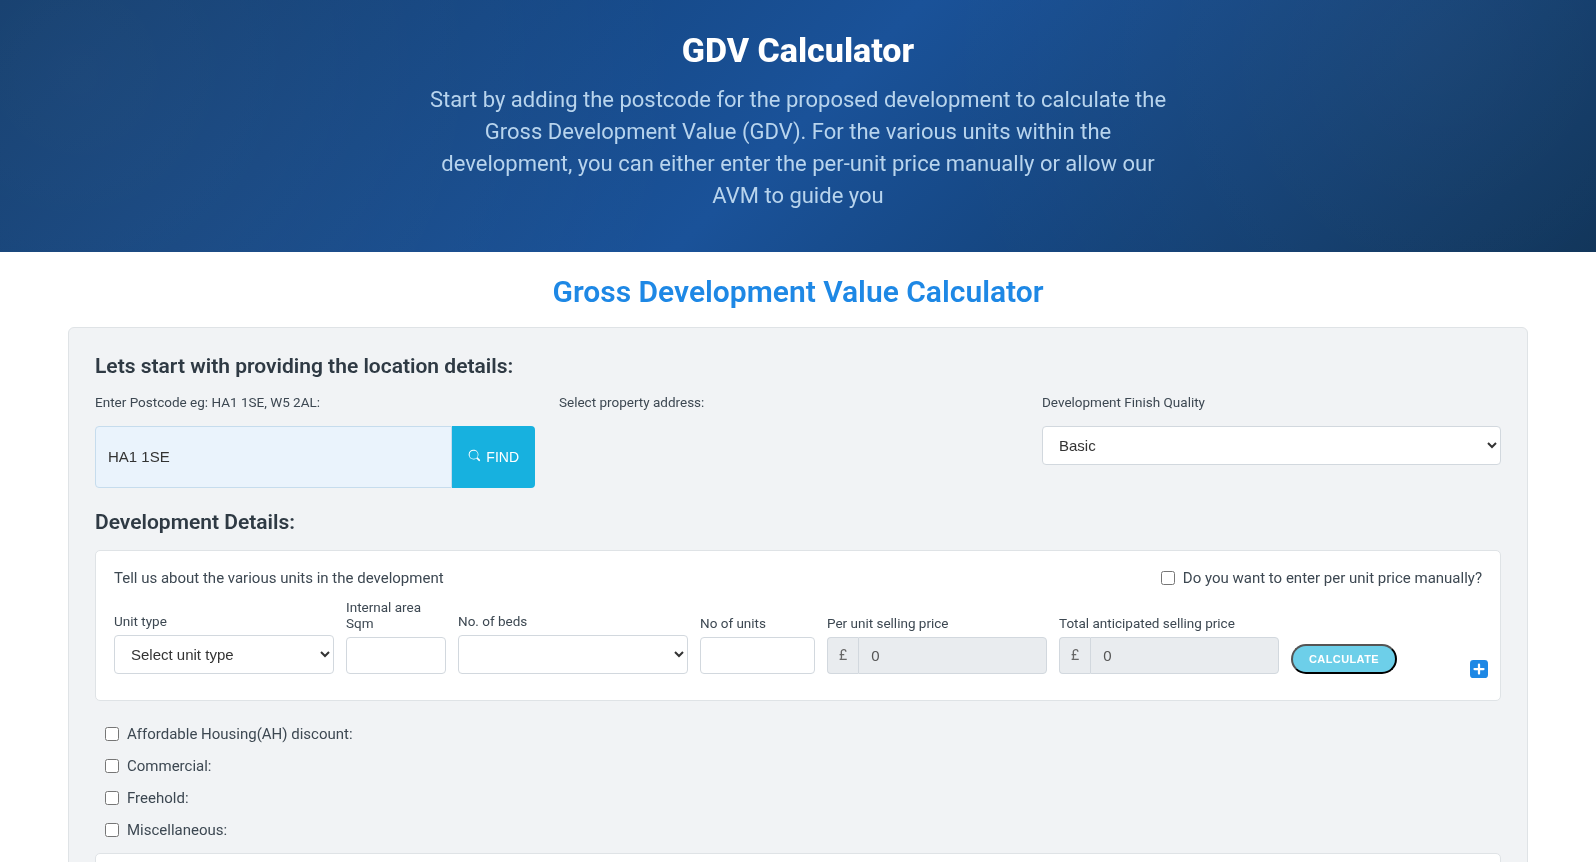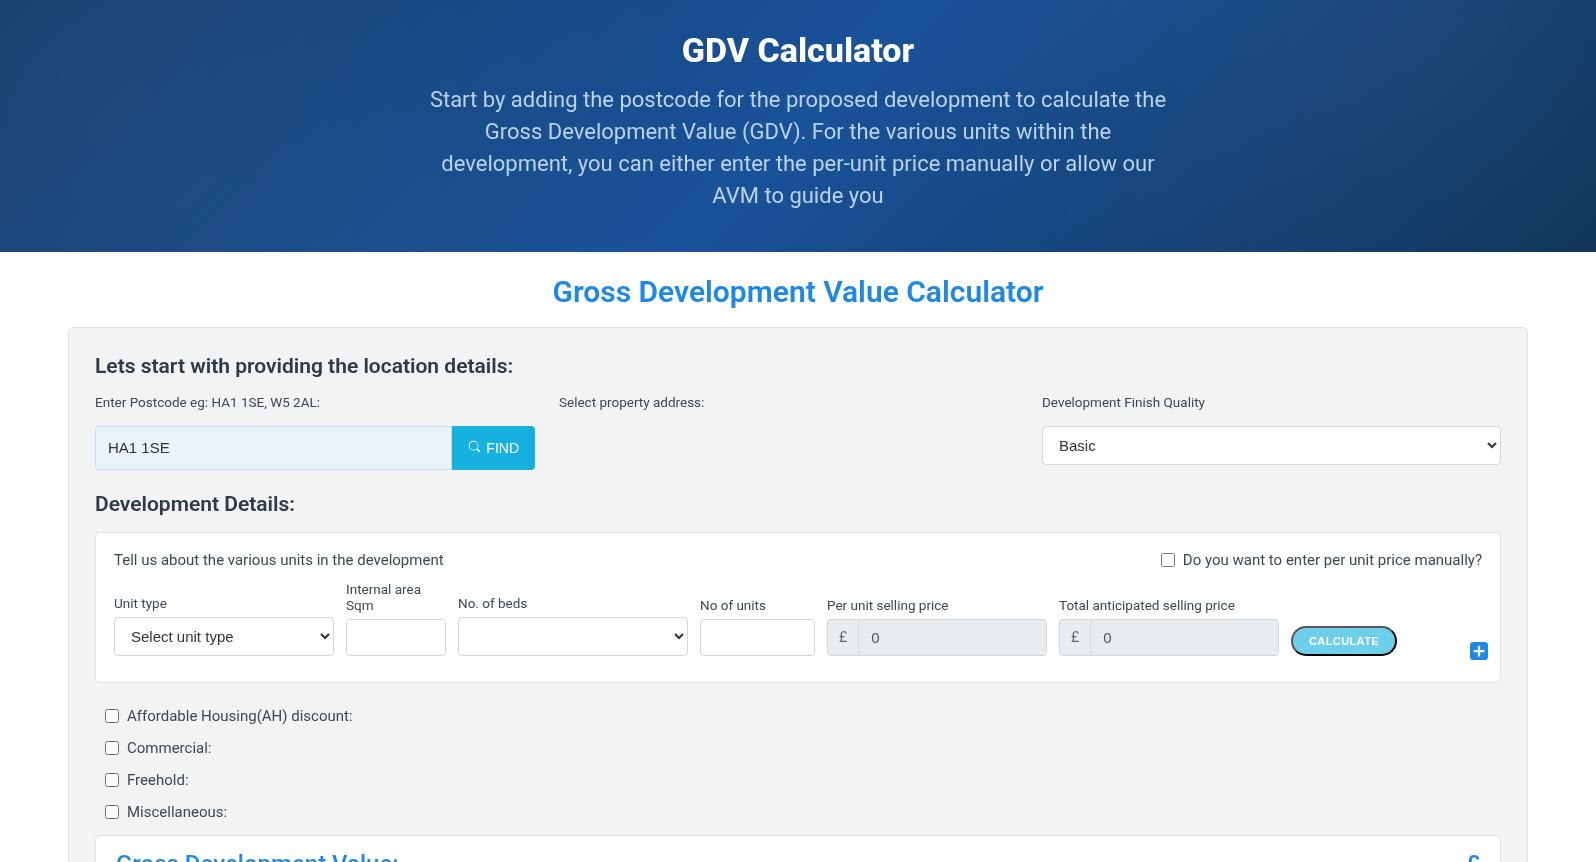--- a/index.html
+++ b/index.html
@@ -82,21 +82,21 @@
 .input-group .input { border-top-right-radius: 0; border-bottom-right-radius: 0; background: #eaf3fc; border-color:#c6dced; }
 .input-group .btn { border-top-left-radius: 0; border-bottom-left-radius: 0; }
 
 .btn {
   display: inline-flex;
   align-items: center;
   gap: 5px;
   background: #17b1df;
   color: #fff;
   border: none;
-  padding: 14px 16px;
+  padding: 23px 16px;
   font-size: 14px;
   font-weight: 500;
   border-radius: 4px;
   cursor: pointer;
 }
 .btn-calc {
   background: #6dcfe9;
   color: #fff;
   font-size: 11px;
   font-weight: 600;

